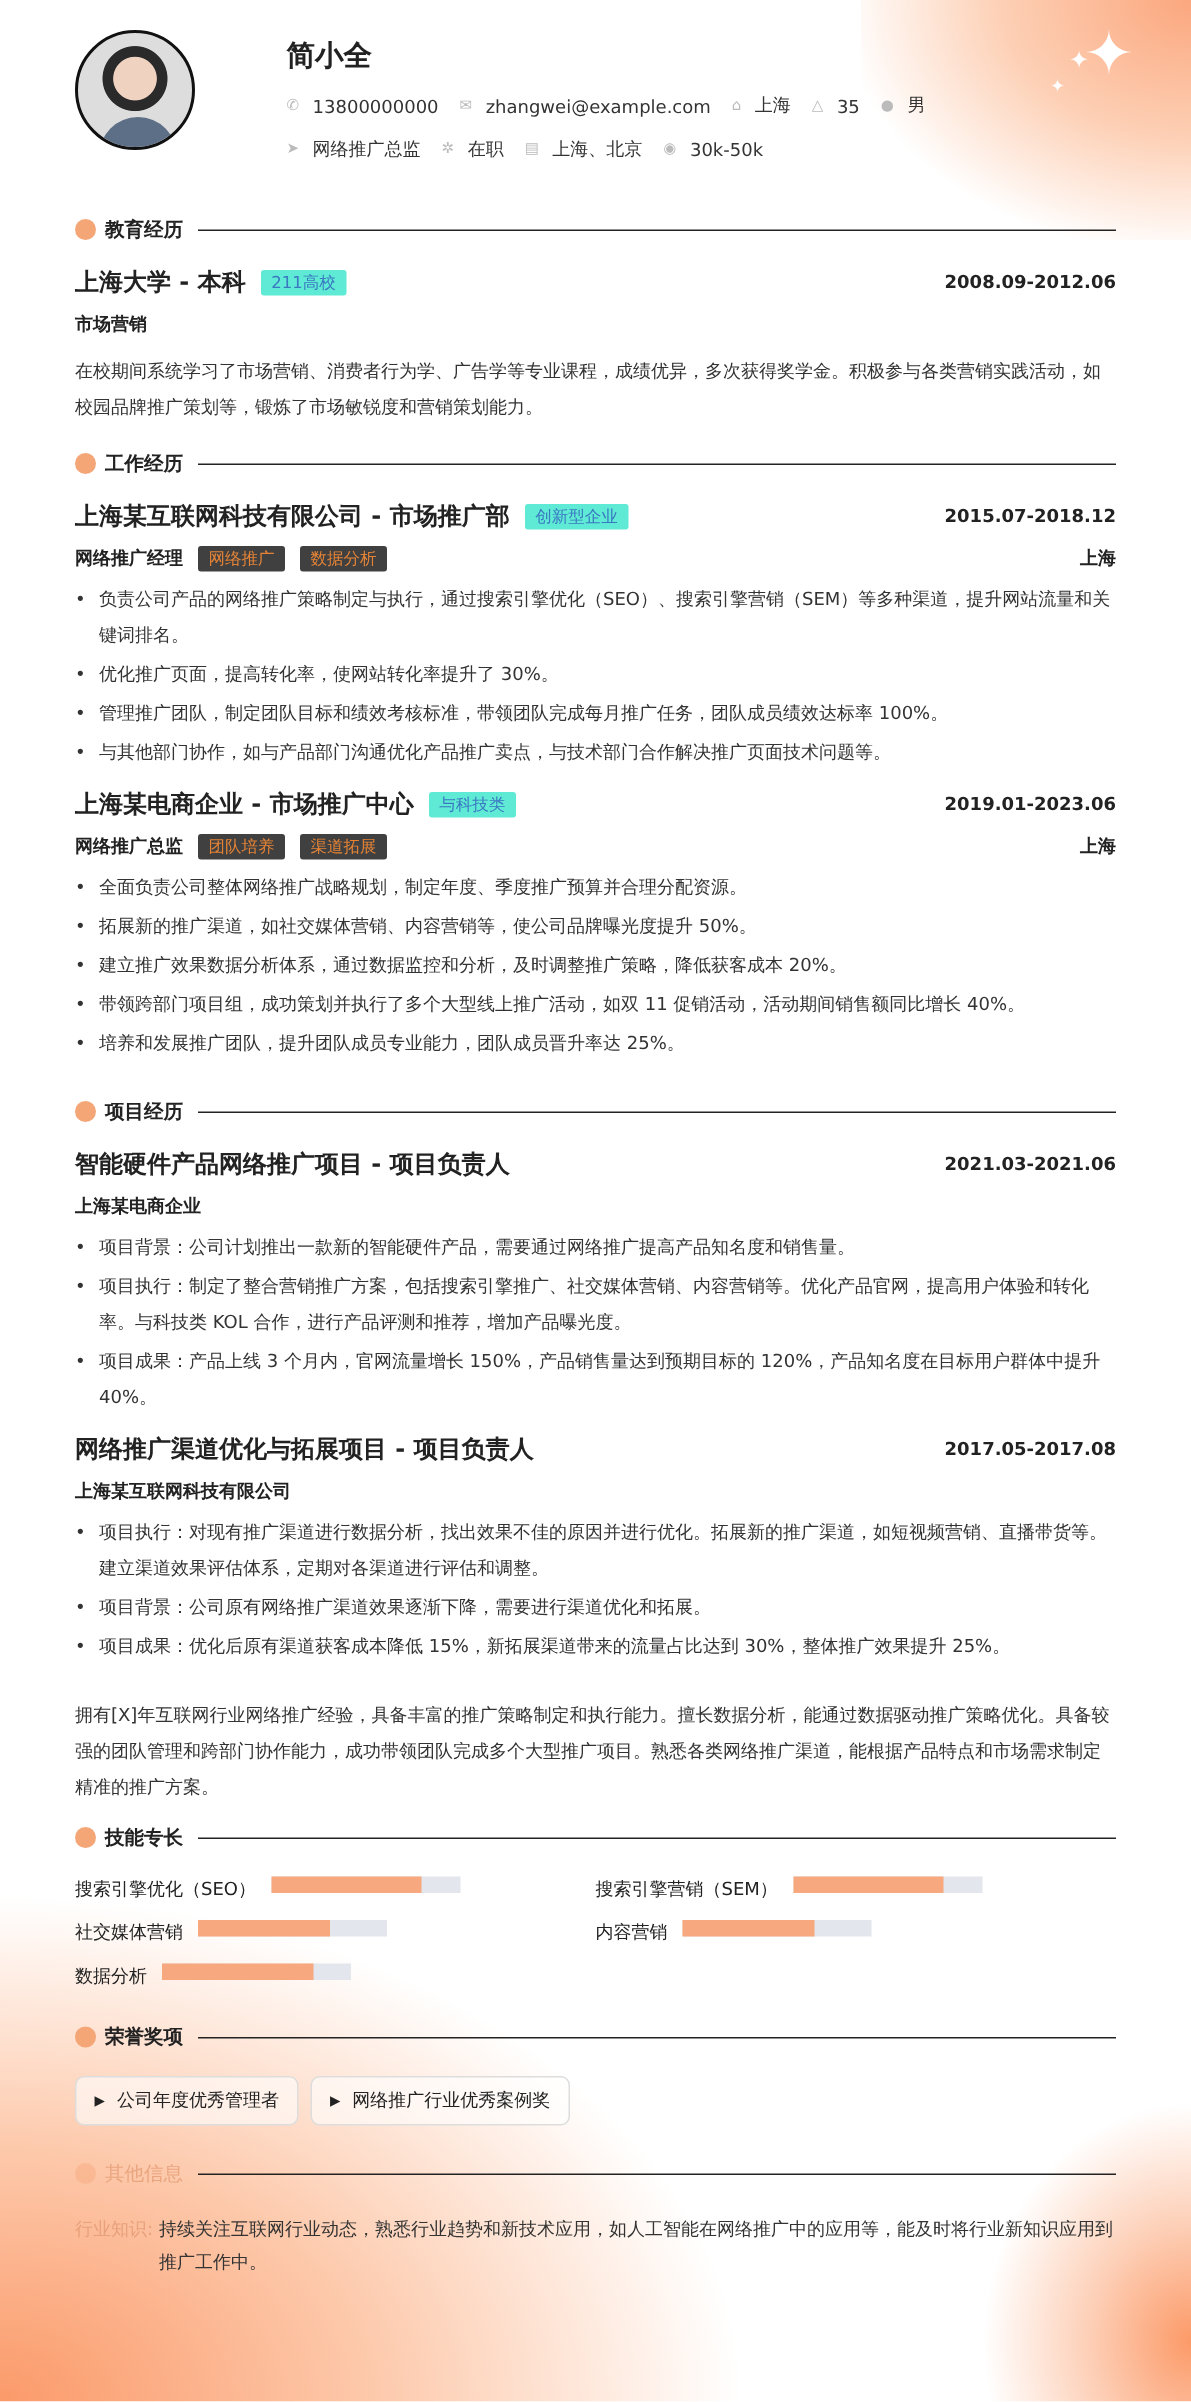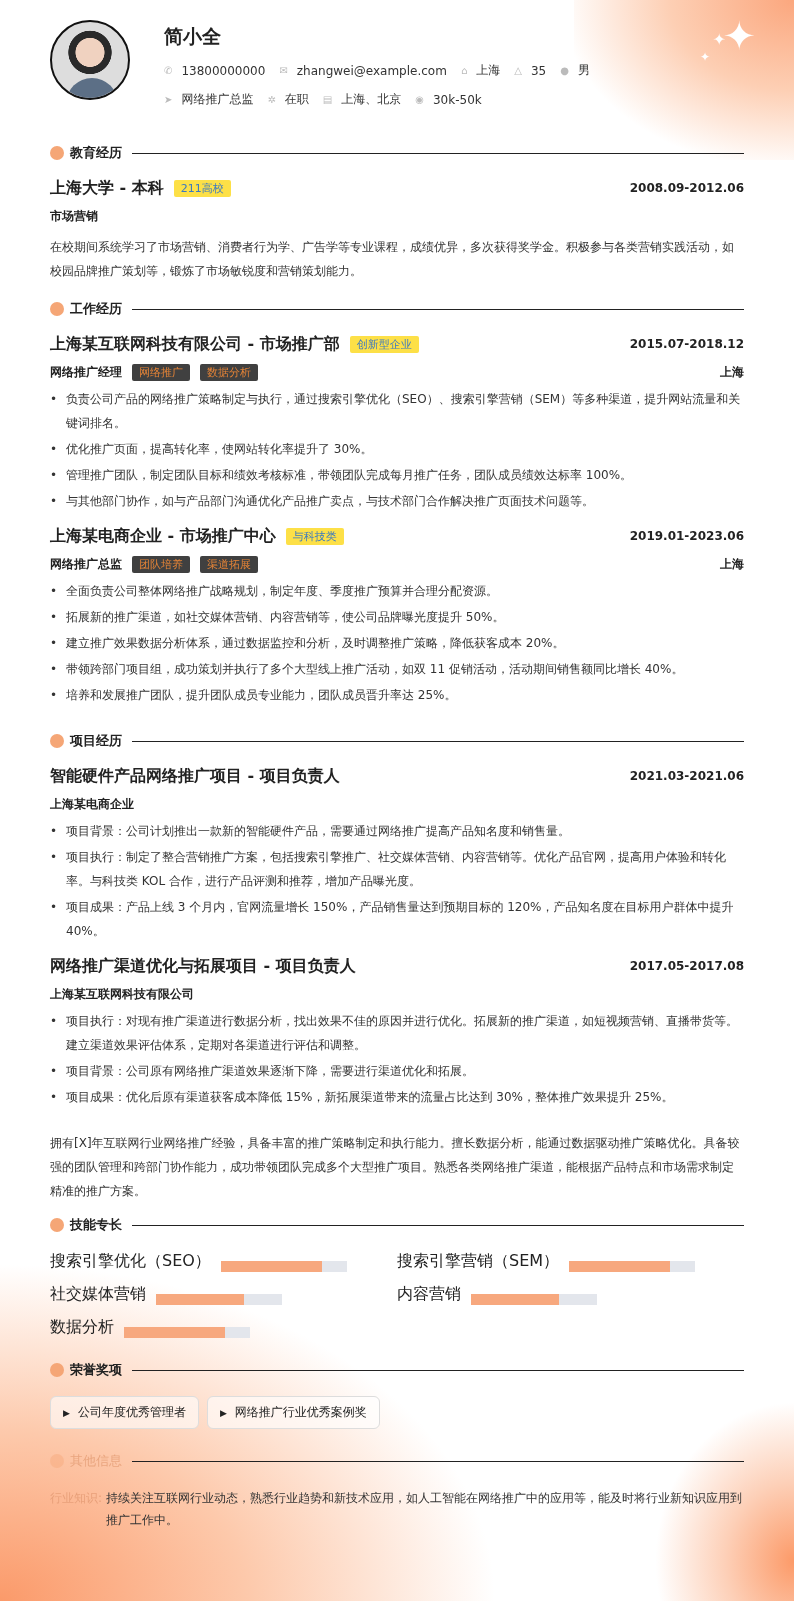--- a/index.html
+++ b/index.html
@@ -2,49 +2,49 @@
 <html><head>
 <meta charset="utf-8">
 <style>
 *{box-sizing:border-box;margin:0;padding:0;}
 html,body{width:794px;height:1601px;overflow:hidden;}
 body{font-family:"DejaVu Sans","Liberation Sans",sans-serif;color:#222;background:#fff;position:relative;font-size:12px;}
 .bg-tr{position:absolute;right:0;top:0;width:220px;height:160px;background:radial-gradient(ellipse at 100% 0%,#fba77e 0%,#fdcfb4 40%,rgba(255,255,255,0) 75%);}
 .bg-bl{position:absolute;left:0;bottom:0;width:500px;height:340px;background:radial-gradient(ellipse at 0% 100%,#fb9a6a 0%,#fdc9ab 35%,rgba(255,255,255,0) 70%);}
 .bg-br{position:absolute;right:0;bottom:0;width:140px;height:200px;background:radial-gradient(ellipse at 100% 80%,#fc9a68 0%,#fdd0b8 35%,rgba(255,255,255,0) 70%);}
 .page{position:relative;padding:0 50px;}
-.header{display:flex;align-items:flex-start;padding-top:20px;height:135px;}
+.header{display:flex;align-items:flex-start;padding-top:20px;height:135px;gap:27px;}
 .avatar{width:80px;height:80px;border-radius:50%;border:2px solid #111;background:radial-gradient(circle at 50% 40%,#f0d2c0 0 24%,#2a2a2a 25% 36%,#ddd 37%);overflow:hidden;position:relative;}
 .avatar .shirt{position:absolute;bottom:-6px;left:14px;width:52px;height:26px;border-radius:26px 26px 0 0;background:#5c6f86;}
 .info{margin-left:34px;}
 .name{font-size:19px;font-weight:bold;color:#222;margin-top:4px;}
 .row{display:flex;align-items:center;margin-top:12px;font-size:12px;color:#333;}
 .row .it{display:flex;align-items:center;margin-right:14px;}
 .row .ic{color:#bbb;font-size:10px;margin-right:9px;}
 .sparkle{position:absolute;right:38px;top:16px;color:#fff;font-size:40px;line-height:1;}
 .sparkle2{position:absolute;right:68px;top:30px;color:#fff;font-size:16px;}
 .sparkle3{position:absolute;right:84px;top:50px;color:#fff;font-size:12px;}
 .sec-head{display:flex;align-items:center;margin-top:6px;height:24px;}
 .sec-icon{width:14px;height:14px;border-radius:50%;background:#f5a676;margin-right:6px;}
 .sec-title{font-size:13px;font-weight:bold;color:#222;margin-right:10px;}
 .sec-line{flex:1;height:1px;background:#222;}
 .item-head{display:flex;justify-content:space-between;align-items:center;margin-top:14px;height:18px;}
 .left{display:flex;align-items:center;}
 .bold{font-weight:bold;font-size:16px;}
-.tag-blue{background:#fde047;color:#3a78c2;font-size:11px;padding:1px 7px;margin-left:10px;border-radius:2px;}
+.tag-blue{background:#5eead4;color:#3a78c2;font-size:11px;padding:1px 7px;margin-left:10px;border-radius:2px;}
 .tag-orange{background:#404040;color:#e48336;font-size:11px;padding:1px 7px;margin-left:10px;border-radius:2px;}
 .date{font-weight:bold;font-size:12px;}
 .sub{margin-top:10px;font-weight:bold;font-size:12px;height:18px;display:flex;justify-content:space-between;align-items:center;}
 .para{margin-top:10px;line-height:24px;font-size:12px;color:#333;}
 ul.bul{list-style:none;margin-top:6px;}
 ul.bul li{position:relative;padding-left:16px;line-height:24px;font-size:12px;color:#333;margin-top:2px;}
 ul.bul li::before{content:"•";position:absolute;left:0;}
 .sect{margin-top:14px;}
 .skills{display:grid;grid-template-columns:1fr 1fr;row-gap:12px;margin-top:14px;}
-.skill{display:flex;align-items:flex-end;font-size:16px;}
+.skill{display:flex;align-items:flex-start;font-size:12px;}
 .bar{height:11px;background:#e3e6ec;margin-left:10px;position:relative;width:126px;}
 .bar i{position:absolute;left:0;top:0;bottom:0;background:#f7a87e;}
 .awards{display:flex;margin-top:14px;}
 .award{border:1px solid #ddd;border-radius:6px;padding:7px 12px;margin-right:8px;font-size:12px;background:rgba(255,255,255,0.6);display:flex;align-items:center;}
 .award .tri{font-size:9px;margin-right:8px;}
 .other{display:flex;margin-top:14px;line-height:22px;font-size:12px;color:#333;}
 .other .lab{color:#e8a07a;white-space:nowrap;margin-right:4px;}
 </style>
 </head>
 <body>

